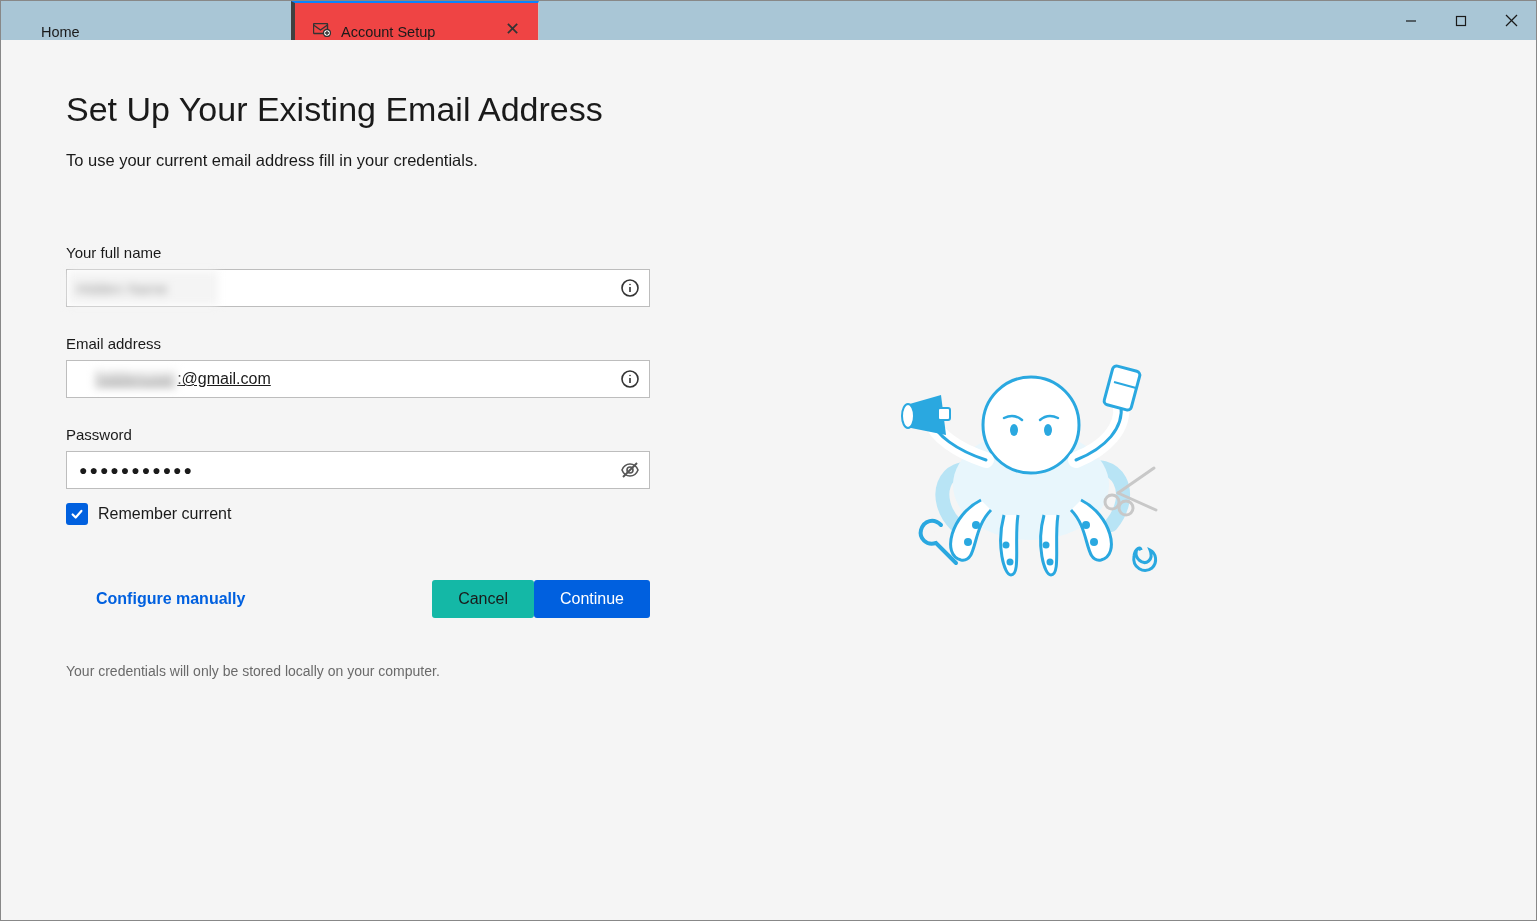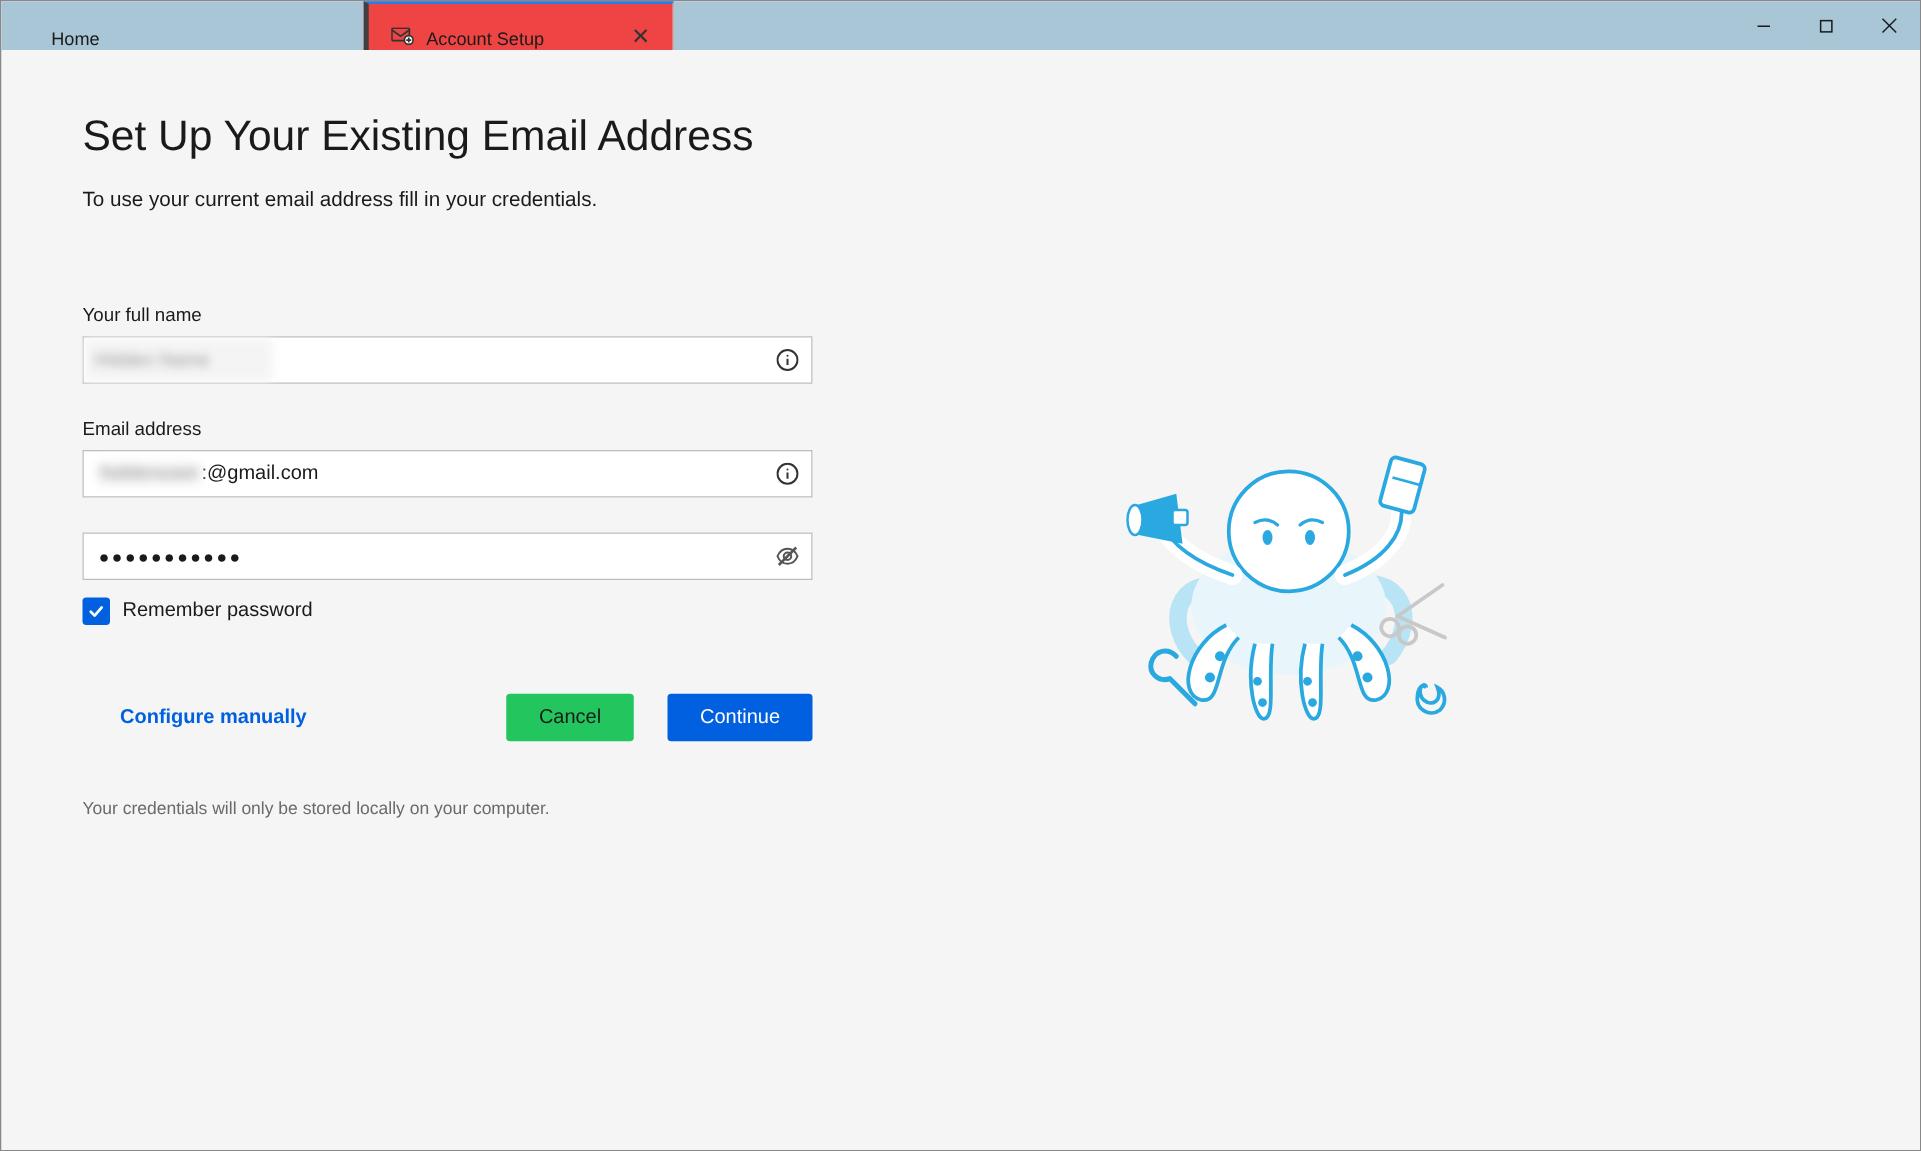--- a/index.html
+++ b/index.html
@@ -128,28 +128,29 @@
       display: flex;
       align-items: center;
       filter: blur(4px);
       color: #999;
       font-size: 15px;
       padding: 0 8px;
       pointer-events: none;
     }
     .email-display {
       position: absolute;
-      left: 12px;
+      left: 28px;
       top: 50%;
       transform: translateY(-50%);
       font-size: 16px;
       color: #1a1a1a;
       display: flex;
       align-items: center;
       pointer-events: none;
+      text-decoration: underline;
     }
     .email-blurred {
       filter: blur(4px);
       color: #999;
       background: #f4f4f4;
       padding: 0 2px;
     }
     .checkbox-row {
       display: flex;
       align-items: center;
@@ -190,24 +191,24 @@
     }
     .btn {
       height: 38px;
       padding: 0 26px;
       font-size: 16px;
       border: none;
       border-radius: 3px;
       cursor: pointer;
     }
     .btn-cancel {
-      background: #22c55e;
+      background: #14b8a6;
       color: #1a1a1a;
       margin-left: auto;
-      margin-right: 27px;
+      margin-right: 0;
     }
     .btn-continue {
       background: #0060df;
       color: #fff;
     }
     .footer-note {
       font-size: 14px;
       color: #6a6a6a;
     }
     .illustration {
@@ -288,39 +289,40 @@
           <svg width="18" height="18" viewBox="0 0 18 18" fill="none" stroke="#333" stroke-width="1.6">
             <circle cx="9" cy="9" r="8"></circle>
             <circle cx="9" cy="5.5" r="0.8" fill="#333" stroke="none"></circle>
             <line x1="9" y1="8" x2="9" y2="13"></line>
           </svg>
         </span>
       </div>
     </div>
 
     <div class="field-group" style="margin-bottom:14px;">
+      <label class="field-label">Password</label>
       <div class="input-wrapper">
         <input class="text-input password" type="text" value="●●●●●●●●●●●" style="">
         <span class="input-icon">
           <svg width="20" height="20" viewBox="0 0 20 20" fill="none" stroke="#555" stroke-width="1.6">
             <path d="M2 10 C4 5 8 4 10 4 C12 4 16 5 18 10 C16 15 12 16 10 16 C8 16 4 15 2 10 Z"></path>
             <circle cx="10" cy="10" r="3"></circle>
             <line x1="3" y1="17" x2="17" y2="3" stroke-width="2"></line>
           </svg>
         </span>
       </div>
     </div>
 
     <div class="checkbox-row">
       <div class="checkbox">
         <svg viewBox="0 0 16 16" fill="none" stroke="#fff" stroke-width="2.5" stroke-linecap="round" stroke-linejoin="round">
           <polyline points="3,8.5 6.5,12 13,4.5"></polyline>
         </svg>
       </div>
-      <span class="checkbox-label">Remember password</span>
+      <span class="checkbox-label">Remember current</span>
     </div>
 
     <div class="button-row">
       <span class="link-button">Configure manually</span>
       <button class="btn btn-cancel">Cancel</button>
       <button class="btn btn-continue">Continue</button>
     </div>
 
     <div class="footer-note">Your credentials will only be stored locally on your computer.</div>
   </div>

